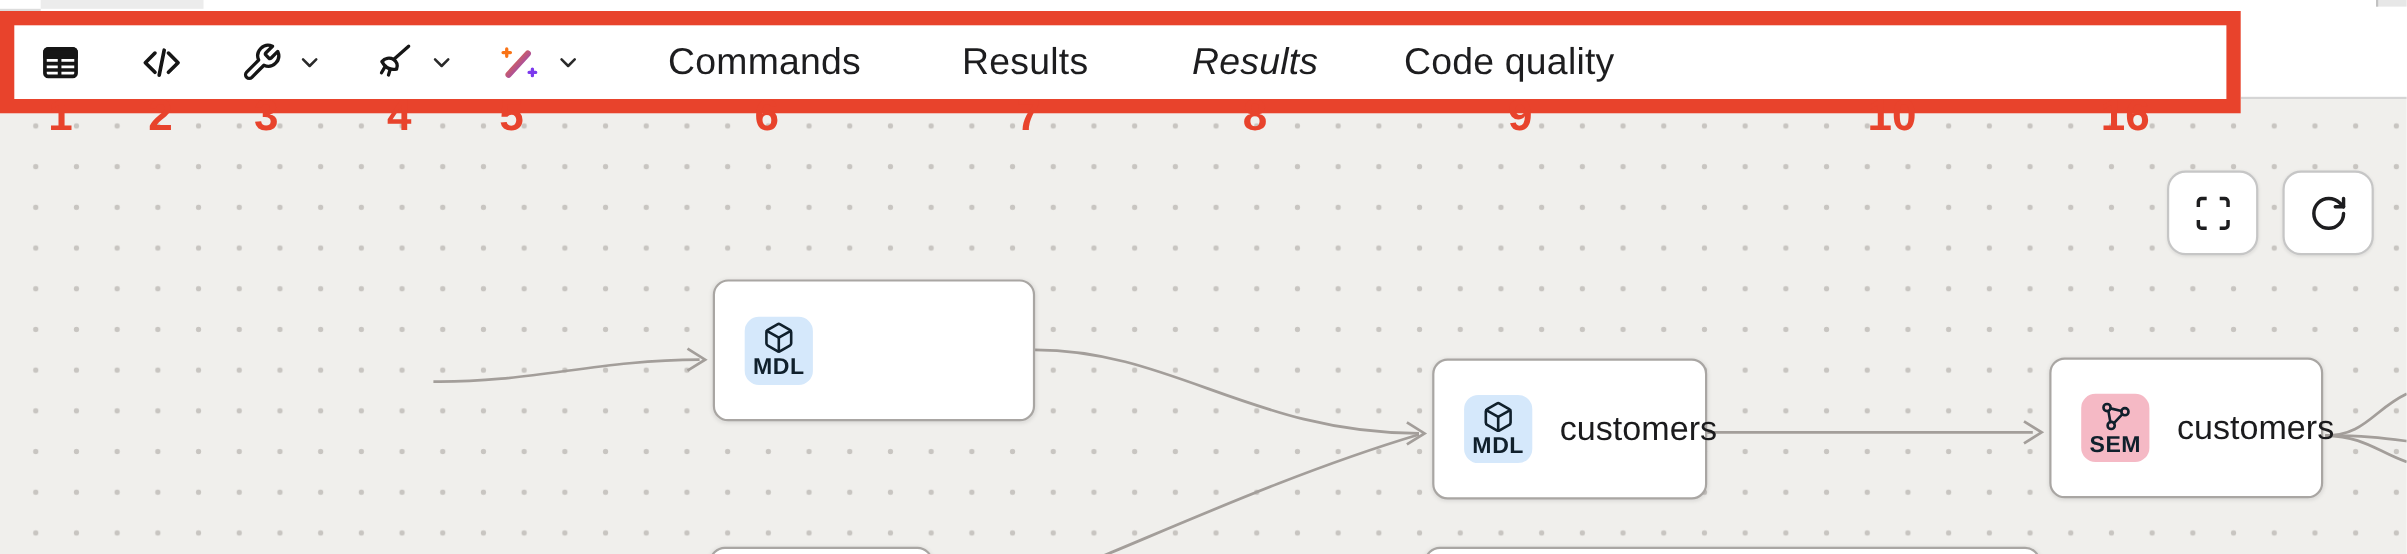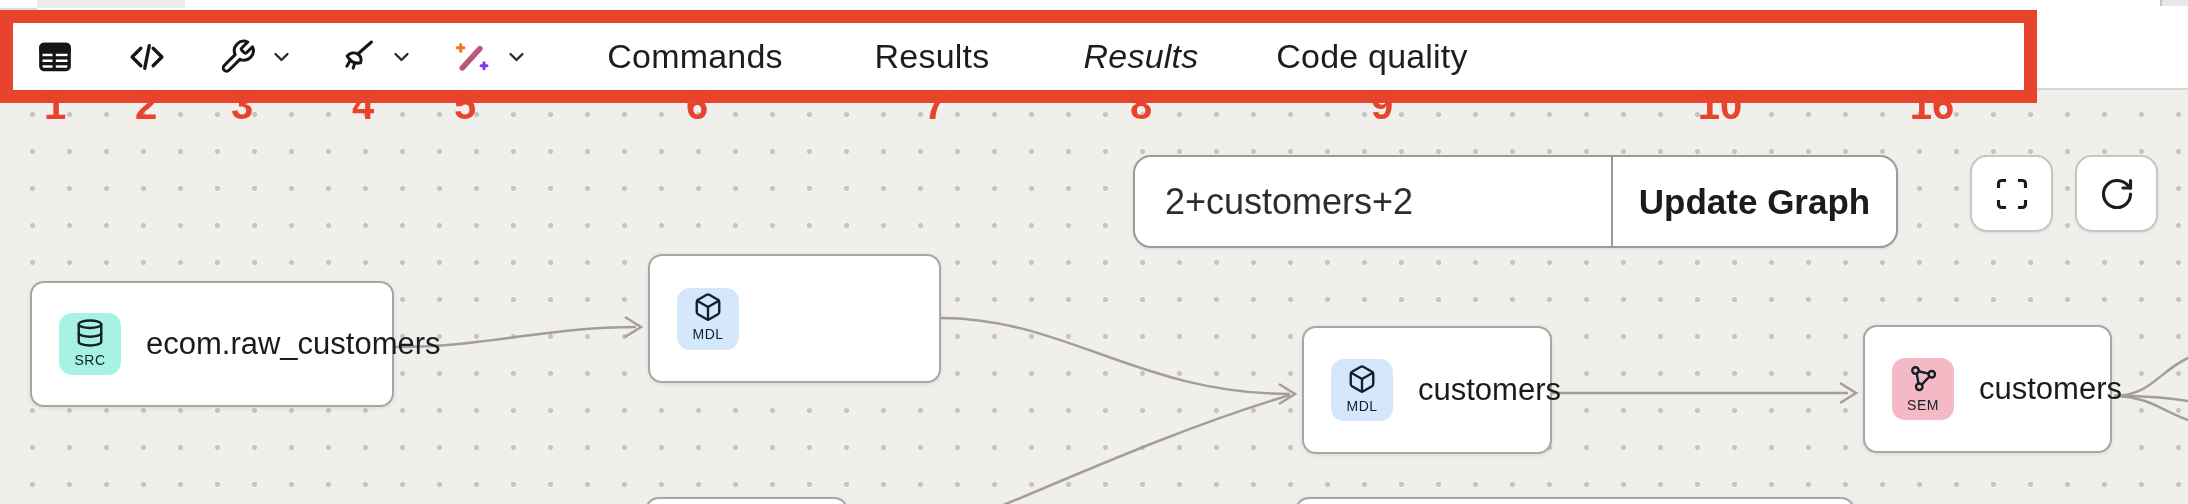--- a/index.html
+++ b/index.html
@@ -59,21 +59,21 @@
     display:flex;align-items:center;padding-left:27px;gap:25px;
     box-shadow:0 1px 4px rgba(0,0,0,.10);cursor:pointer;}
   .node-src{left:30px;top:281px;width:364px;height:126px;}
   .node-stg{left:648px;top:254px;width:293px;height:129px;}
   .node-mdl-customers{left:1302px;top:326px;width:250px;height:128px;}
   .node-sem-customers{left:1863px;top:325px;width:249px;height:128px;}
   .node-partial-a{left:645px;top:497px;width:203px;height:70px;}
   .node-partial-b{left:1295px;top:497px;width:560px;height:70px;}
   .badge{width:62px;height:62px;border-radius:13px;display:flex;flex-direction:column;
     align-items:center;justify-content:center;flex:0 0 auto;}
-  .badge-label{font-size:14px;font-weight:400;letter-spacing:.5px;color:#10202c;margin-top:1px;line-height:22px;}
+  .badge-label{font-size:21px;font-weight:700;letter-spacing:.5px;color:#10202c;margin-top:1px;line-height:22px;}
   .node-label{font-size:31px;color:#1b1b1d;white-space:nowrap;}
 
   .edges{position:absolute;left:0;top:0;width:2188px;height:504px;pointer-events:none;}
   .edges path{stroke:var(--edge);stroke-width:2.5;fill:none;}
 </style>
 </head>
 <body>
 
 <div id="stage">
 
@@ -85,31 +85,20 @@
     <path d="M941 318 C1065 318,1140 394,1290 394"></path>
     <path d="M900 545 C1000 512,1140 440,1290 395"></path>
     <path d="M1279 384 L1295 394 L1279 404"></path>
     <path d="M1552 393 L1848 393"></path>
     <path d="M1840 383 L1856 393 L1840 403"></path>
     <path d="M2114 396 C2150 396,2158 372,2188 358"></path>
     <path d="M2114 396 C2150 396,2165 398,2188 401"></path>
     <path d="M2114 396 C2150 397,2160 410,2188 420"></path>
   </svg>
 
-  <div class="node node-src">
-    <div class="badge" style="background: rgb(168, 242, 225);">
-      <svg class="icon" width="30" height="30" viewBox="0 0 24 24" fill="none" stroke="#10202c" stroke-width="1.9" stroke-linecap="round" stroke-linejoin="round">
-        <ellipse cx="12" cy="5" rx="9" ry="3"></ellipse>
-          <path d="M3 5v14a9 3 0 0 0 18 0V5"></path>
-          <path d="M3 12a9 3 0 0 0 18 0"></path>
-      </svg>
-      <span class="badge-label">SRC</span>
-    </div>
-    <span class="node-label">ecom.raw_customers</span>
-  </div>
 
   <div class="node node-stg">
     <div class="badge" style="background: rgb(213, 232, 251);">
       <svg class="icon" width="30" height="30" viewBox="0 0 24 24" fill="none" stroke="#10202c" stroke-width="1.9" stroke-linecap="round" stroke-linejoin="round">
         <path d="M21 8a2 2 0 0 0-1-1.73l-7-4a2 2 0 0 0-2 0l-7 4A2 2 0 0 0 3 8v8a2 2 0 0 0 1 1.73l7 4a2 2 0 0 0 2 0l7-4A2 2 0 0 0 21 16Z"></path>
           <path d="m3.3 7 8.7 5 8.7-5"></path>
           <path d="M12 22V12"></path>
       </svg>
       <span class="badge-label">MDL</span>
     </div>
@@ -138,25 +127,20 @@
           <path d="M17.2 10.8 11 17.3"></path>
       </svg>
       <span class="badge-label">SEM</span>
     </div>
     <span class="node-label">customers</span>
   </div>
 
   <div class="node node-partial-a"></div>
   <div class="node node-partial-b"></div>
 
-  <div class="search-control">
-    <input class="search-input" type="text" value="2+customers+2" style="">
-    <div class="search-divider"></div>
-    <button class="update-btn">Update Graph</button>
-  </div>
 
   <div class="icon-btn fullscreen">
     <svg class="icon" width="36" height="36" viewBox="0 0 24 24" fill="none" stroke="#1d1d1f" stroke-width="2.1" stroke-linecap="square">
       <path d="M3 7V5a2 2 0 0 1 2-2h2"></path>
         <path d="M17 3h2a2 2 0 0 1 2 2v2"></path>
         <path d="M21 17v2a2 2 0 0 1-2 2h-2"></path>
         <path d="M7 21H5a2 2 0 0 1-2-2v-2"></path>
     </svg>
   </div>
   <div class="icon-btn refresh">

